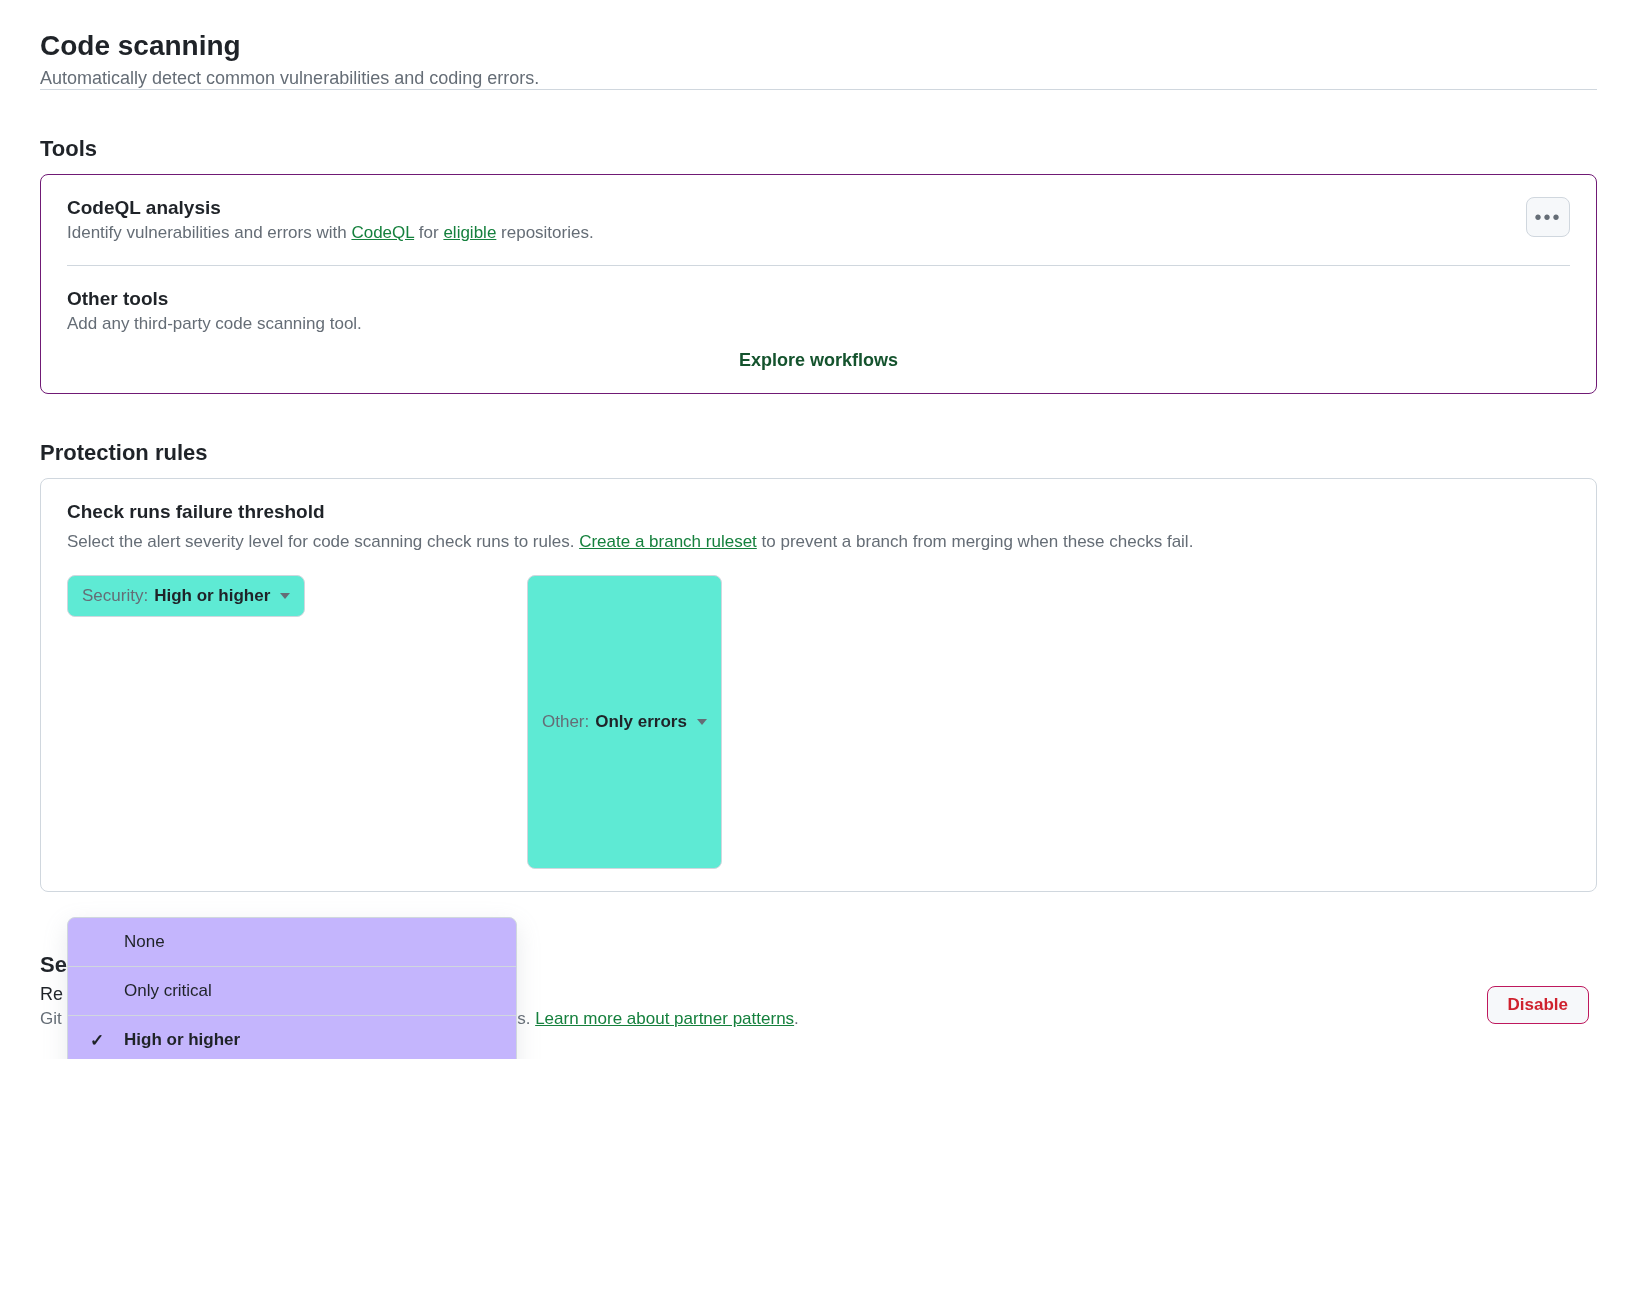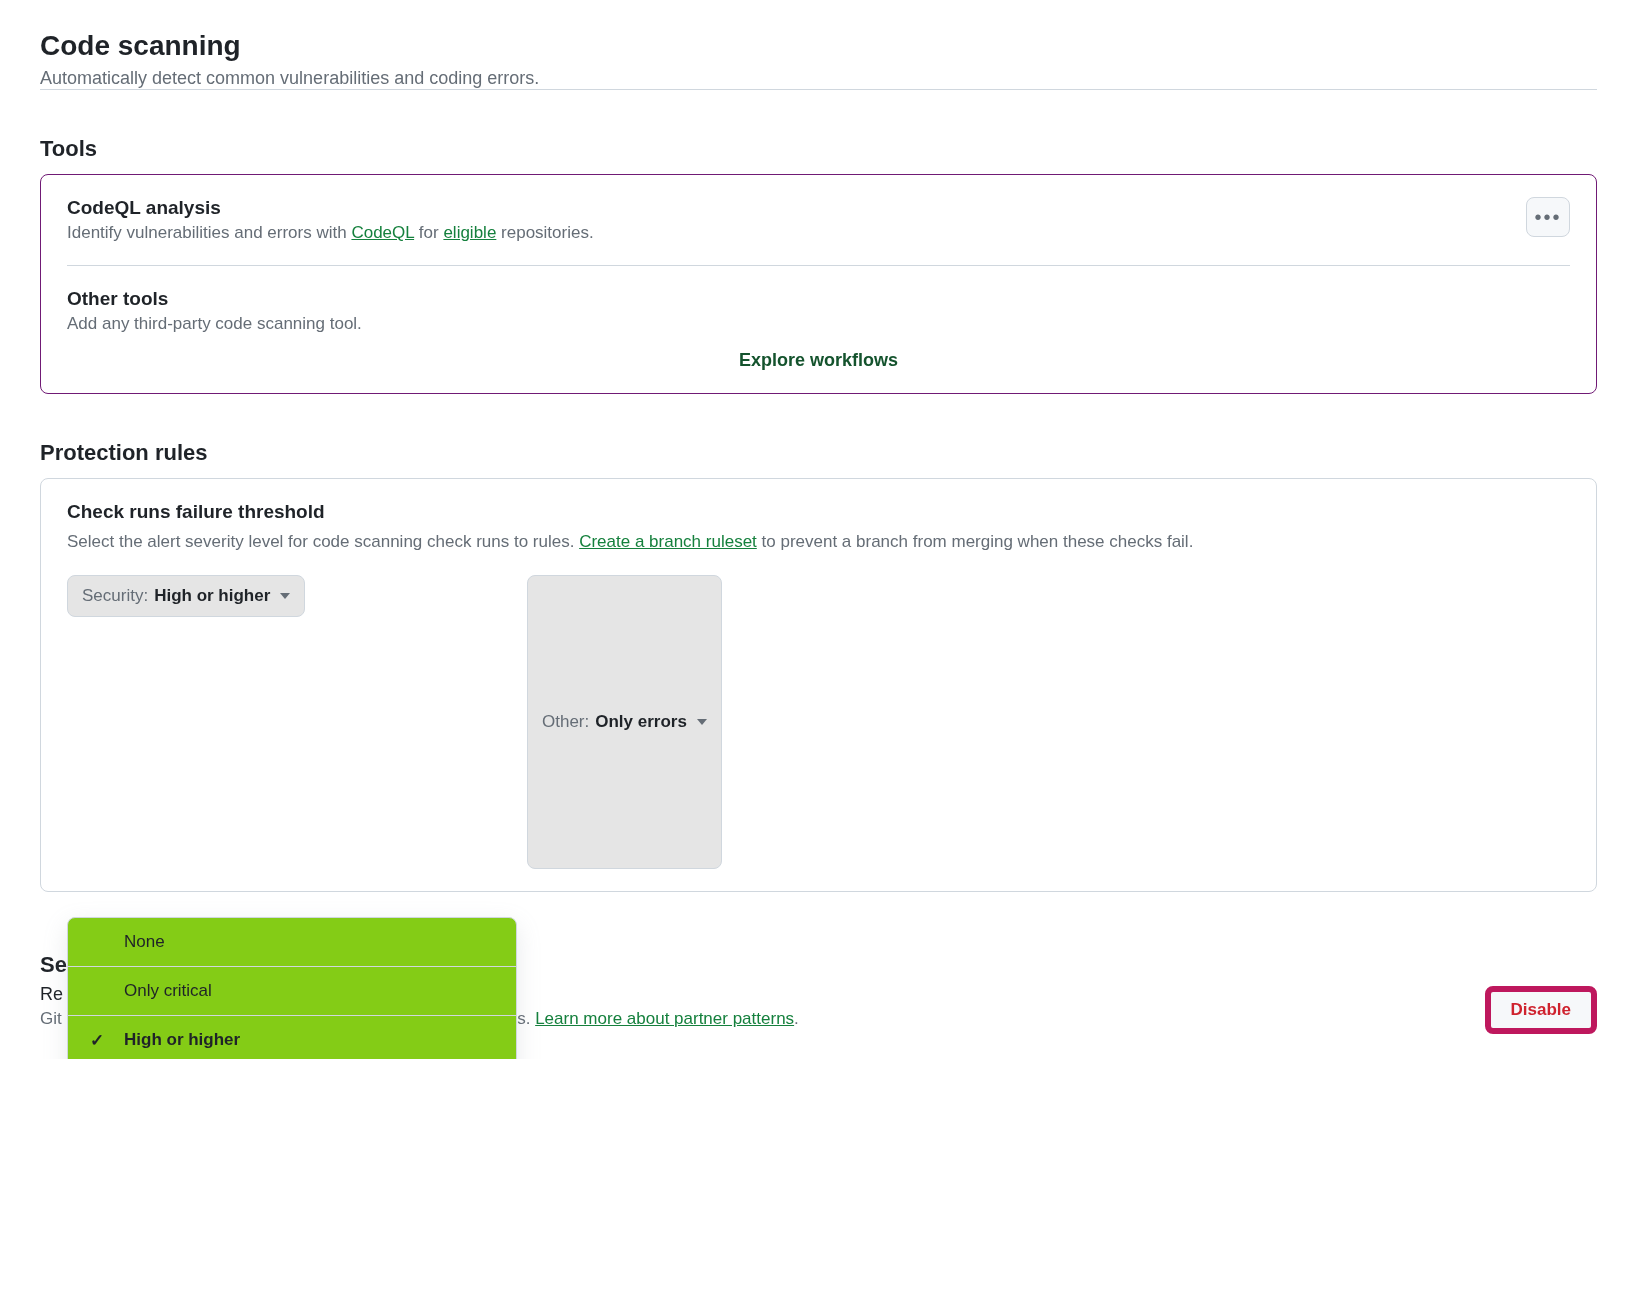--- a/index.html
+++ b/index.html
@@ -102,21 +102,21 @@
       margin-bottom: 20px;
       line-height: 1.5;
     }
     .dropdown-row {
       display: flex;
       gap: 10px;
     }
     .dropdown-btn {
       border: 1px solid #d0d7de;
       border-radius: 8px;
-      background: #e5e5e5;
+      background: #5eead4;
       padding: 10px 14px;
       font-size: 17px;
       cursor: pointer;
       display: flex;
       align-items: center;
       gap: 6px;
     }
     .dropdown-btn .label-muted {
       color: #656d76;
     }
@@ -132,21 +132,21 @@
       border-right: 5px solid transparent;
       border-top: 6px solid #656d76;
       margin-left: 4px;
     }
     .dropdown-menu {
       position: absolute;
       top: 100%;
       left: 0;
       margin-top: 6px;
       width: 450px;
-      background: #84cc16;
+      background: #c4b5fd;
       border: 1px solid #d0d7de;
       border-radius: 8px;
       box-shadow: 0 8px 24px rgba(140,149,159,0.2);
       z-index: 100;
       overflow: hidden;
     }
     .dropdown-wrapper {
       position: relative;
     }
     .menu-item {
@@ -181,22 +181,22 @@
       font-size: 18px;
       color: #1f2328;
       margin-bottom: 4px;
     }
     .secret-line2 {
       font-size: 17px;
       color: #656d76;
     }
     .disable-btn {
       position: absolute;
-      right: 0;
-      border: 6px solid #be185d;
+      right: 8px;
+      border: 1px solid #be185d;
       border-radius: 8px;
       background: #f6f8fa;
       padding: 8px 20px;
       font-size: 17px;
       font-weight: 600;
       color: #cf222e;
       cursor: pointer;
       text-align: right;
     }
     .disable-btn.first {

